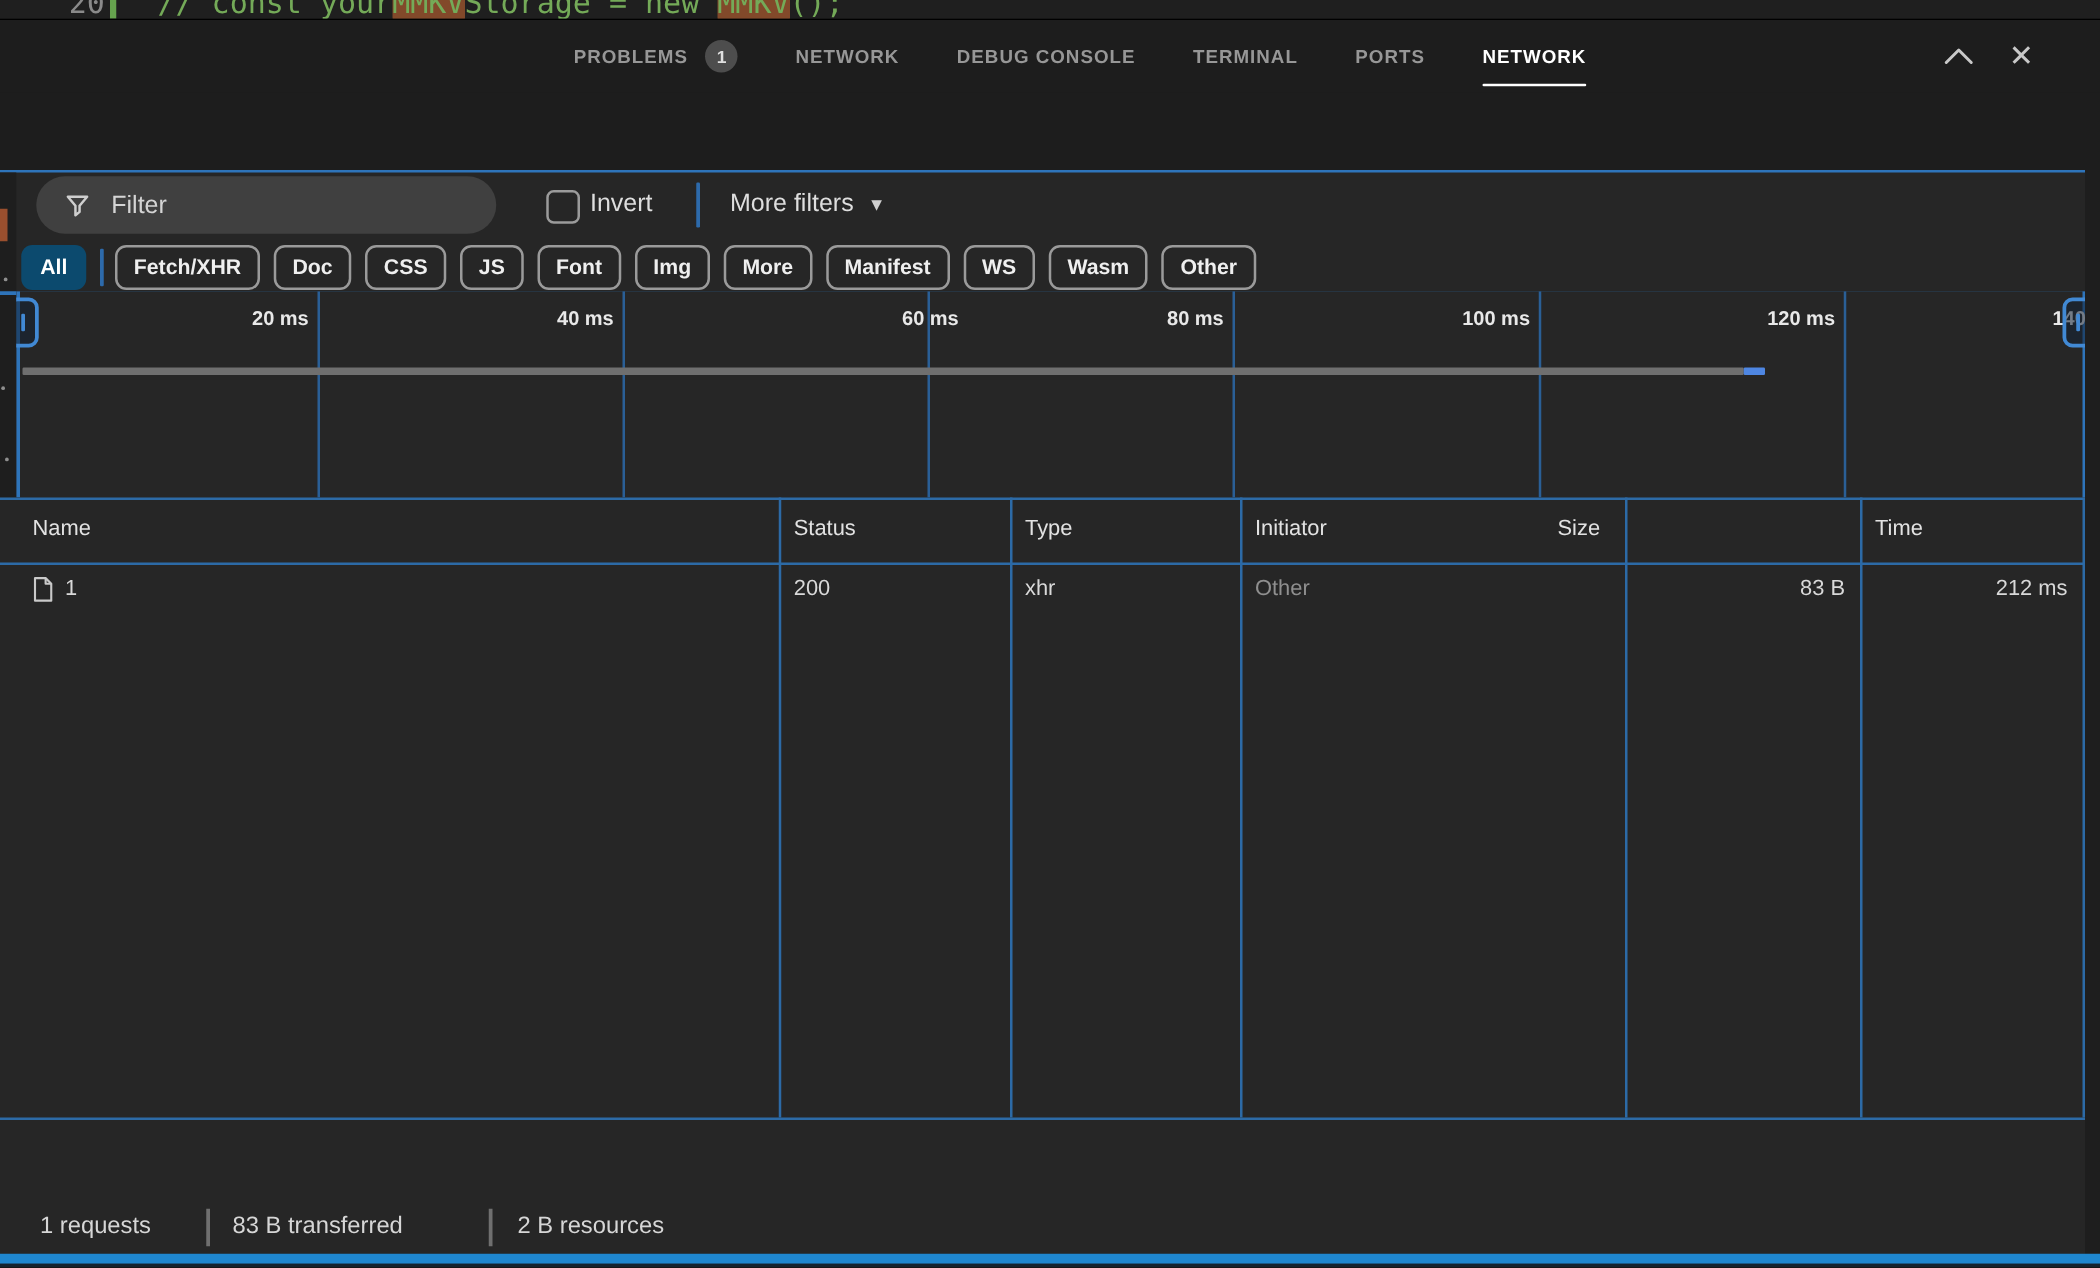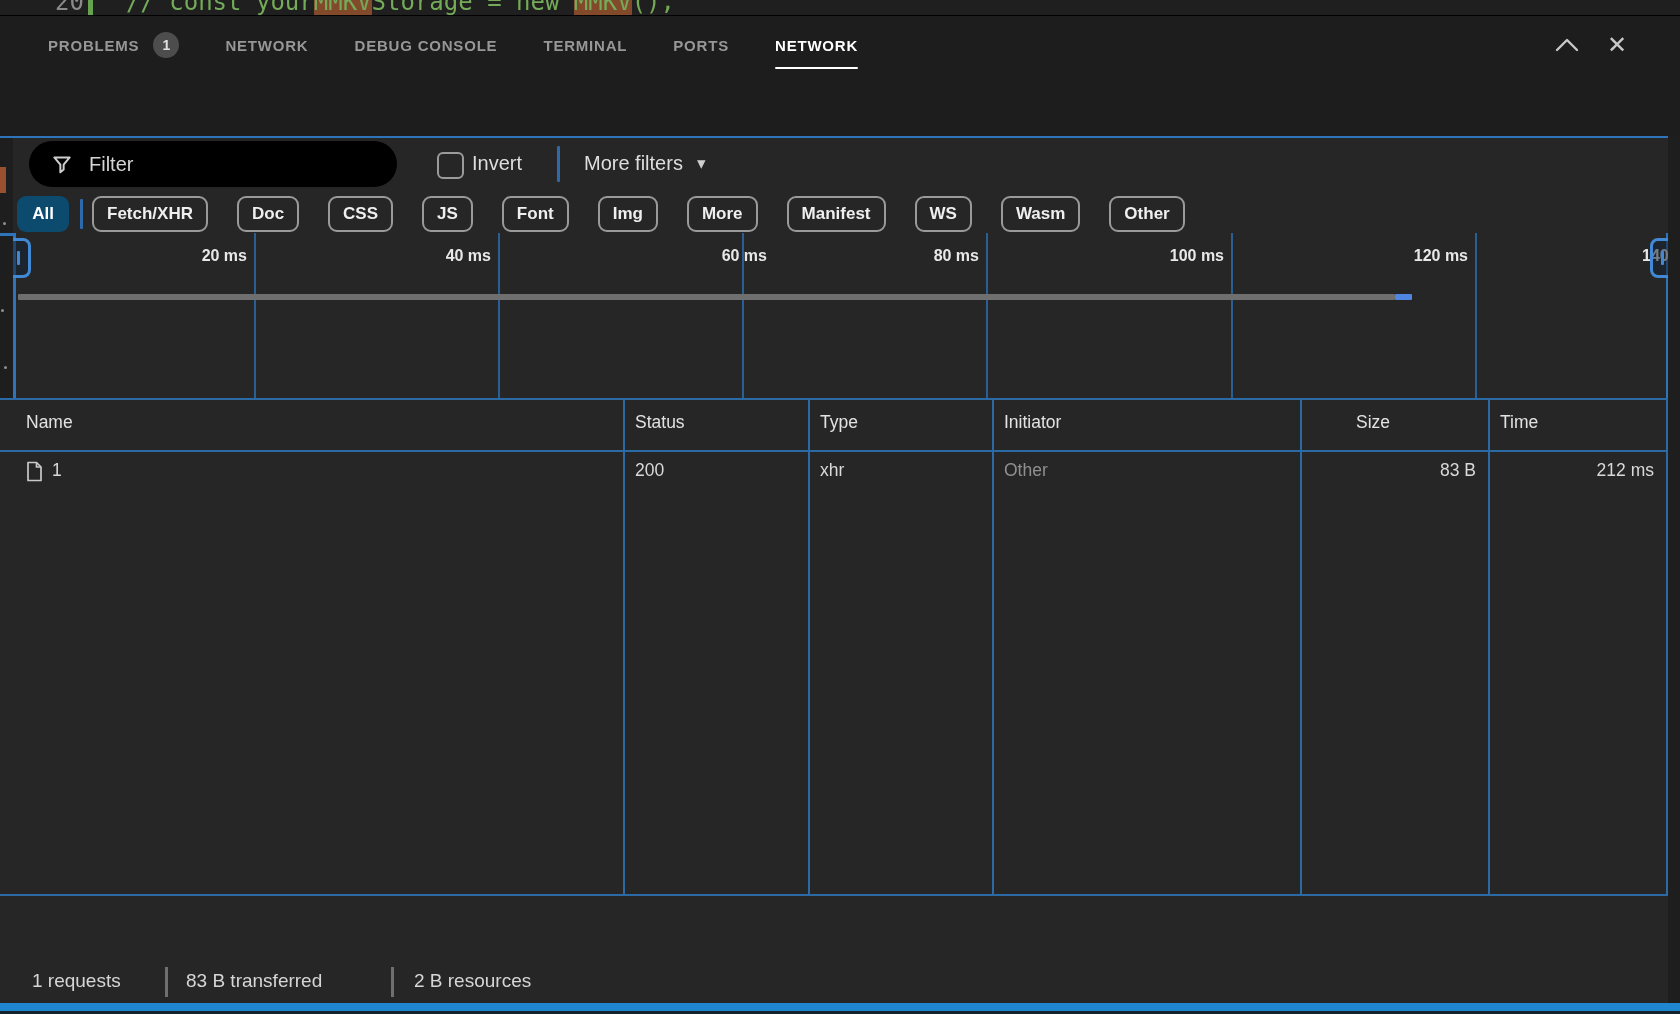--- a/index.html
+++ b/index.html
@@ -9,21 +9,21 @@
   
   #editor-strip{left:0;top:0;width:1680px;height:15px;background:#1f1f1f;overflow:hidden;}
   #editor-line{position:absolute;left:0;top:-11px;white-space:nowrap;
                font-family:"DejaVu Sans Mono",monospace;font-size:24px;line-height:26px;color:#74aa58;}
   #editor-line .lineno{color:#8a8a8a;margin-left:55px;margin-right:42px;}
   #editor-line .hl{background:#82492a;border-radius:2px;}
   #gutter-bar{left:88px;top:0;width:5px;height:15px;background:#66a34e;}
   #editor-divider{left:0;top:15px;width:1680px;height:1px;background:#000;}
   
   #tabbar{left:0;top:16px;width:1680px;height:58px;background:#1d1d1d;display:flex;align-items:center;
-          padding-left:48px;box-sizing:border-box;gap:46px;}
+          padding-left:48px;box-sizing:border-box;gap:46px;justify-content:center;}
   .ptab{display:flex;align-items:center;font-size:15px;font-weight:700;letter-spacing:.8px;color:#979797;
         height:100%;position:relative;cursor:pointer;}
   .ptab.active{color:#ffffff;}
   .ptab.active .underline{position:absolute;left:0;right:0;bottom:5px;height:2.5px;background:#fff;border-radius:1px;}
   .badge{margin-left:14px;width:26px;height:26px;border-radius:50%;background:#4d4d4d;color:#e0e0e0;
          font-size:14px;font-weight:600;display:flex;align-items:center;justify-content:center;letter-spacing:0;}
   .panel-ctl{position:absolute;top:30px;width:34px;height:30px;display:flex;align-items:center;justify-content:center;
              color:#c8c8c8;cursor:pointer;}
   
   #nettoolbar{left:0;top:74px;width:1680px;height:62px;background:#1d1d1d;}
@@ -37,28 +37,28 @@
                        transform:translateX(-50%) rotate(45deg);border-radius:2px;}
   .search-glass{position:relative;width:30px;height:30px;}
   .search-glass .lens{position:absolute;left:2px;top:2px;width:17px;height:17px;border:3px solid #bdbdbd;border-radius:50%;}
   .search-glass .tail{position:absolute;left:21px;top:20px;width:3.2px;height:10px;background:#bdbdbd;
                       transform:rotate(-45deg);border-radius:2px;}
   
   #content-bg{left:0;top:138px;width:1668px;height:865px;background:#262626;}
   #left-strip{left:0;top:138px;width:13px;height:260px;background:#1e1e1e;}
   .ruler-dot{position:absolute;width:3px;height:3px;border-radius:50%;background:#8f8f8f;}
   #search-marker{left:0;top:167px;width:6px;height:26px;background:#9a4f2e;}
-  #filter-pill{left:29px;top:141px;width:368px;height:46px;border-radius:23px;background:#000000;
+  #filter-pill{left:29px;top:141px;width:368px;height:46px;border-radius:23px;background:#404040;
                display:flex;align-items:center;cursor:text;}
   #filter-pill .ph{font-size:20px;color:#d4d4d4;margin-left:16px;}
   #invert-box{left:437px;top:152px;width:23px;height:23px;border:2.5px solid #9b9b9b;border-radius:6px;cursor:pointer;}
   .frlabel{font-size:20px;color:#dedede;}
   .vsep-blue{position:absolute;width:2.5px;background:#2d6aab;border-radius:1px;}
   
-  #chips-row{left:92px;top:196px;height:36px;display:flex;gap:29px;}
+  #chips-row{left:92px;top:196px;height:36px;display:flex;gap:11px;}
   .chip{display:inline-flex;align-items:center;height:32px;padding:0 13px;border:2px solid #9a9a9a;
         border-radius:9px;font-size:17px;font-weight:700;color:#efefef;cursor:pointer;white-space:nowrap;}
   #chip-all{position:absolute;left:17px;top:196px;height:36px;width:52px;border-radius:9px;background:#0c4a6e;
             color:#fff;font-size:17px;font-weight:700;display:flex;align-items:center;justify-content:center;cursor:pointer;}
   
   #overview{left:13px;top:233px;width:1655px;height:165px;overflow:hidden;background:#262626;}
   .ovline{position:absolute;top:0;width:1.5px;height:165px;background:#2a5f96;}
   .ovtick{position:absolute;top:14px;height:22px;font-size:16px;color:#e8e8e8;text-align:right;width:90px;font-weight:bold;}
   #ov-topline{left:0;top:233px;width:1668px;height:2.5px;background:#2e74ba;}
   .ov-edge{position:absolute;top:0;width:2.5px;height:165px;background:#2e74ba;}
@@ -246,21 +246,21 @@
   <div class="tvline" style="left:808px;"></div>
   <div class="tvline" style="left:992px;"></div>
   <div class="tvline" style="left:1300px;"></div>
   <div class="tvline" style="left:1488px;"></div>
   <div class="tvline" style="left:1666px;"></div>
 
   <div class="hcell" style="left:26px;">Name</div>
   <div class="hcell" style="left:635px;">Status</div>
   <div class="hcell" style="left:820px;">Type</div>
   <div class="hcell" style="left:1004px;">Initiator</div>
-  <div class="hcell" style="left:1356px;">Size</div>
+  <div class="hcell" style="left:1246px;">Size</div>
   <div class="hcell" style="left:1500px;">Time</div>
 
   <div>
     <span id="doc-icon">
       <svg width="17" height="21" viewBox="0 0 17 21" fill="none" stroke="#c9c9c9" stroke-width="1.7" stroke-linejoin="round">
         <path d="M2 1.5 h8.5 L15 6 v13.5 H2 z"></path>
           <path d="M10.5 1.5 V6 H15"></path>
       </svg>
     </span>
     <div class="rcell" style="left:52px;">1</div>

